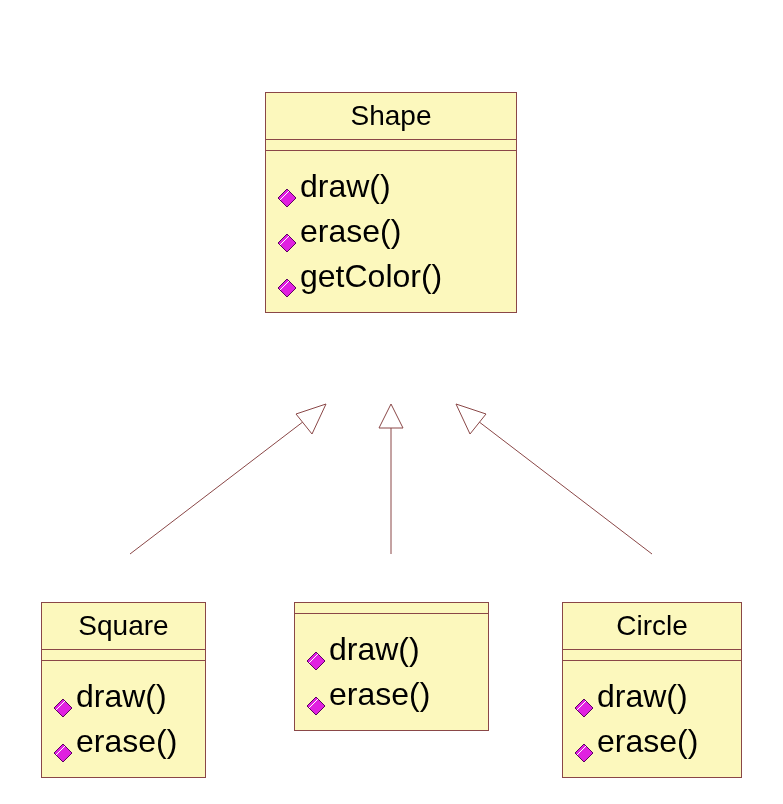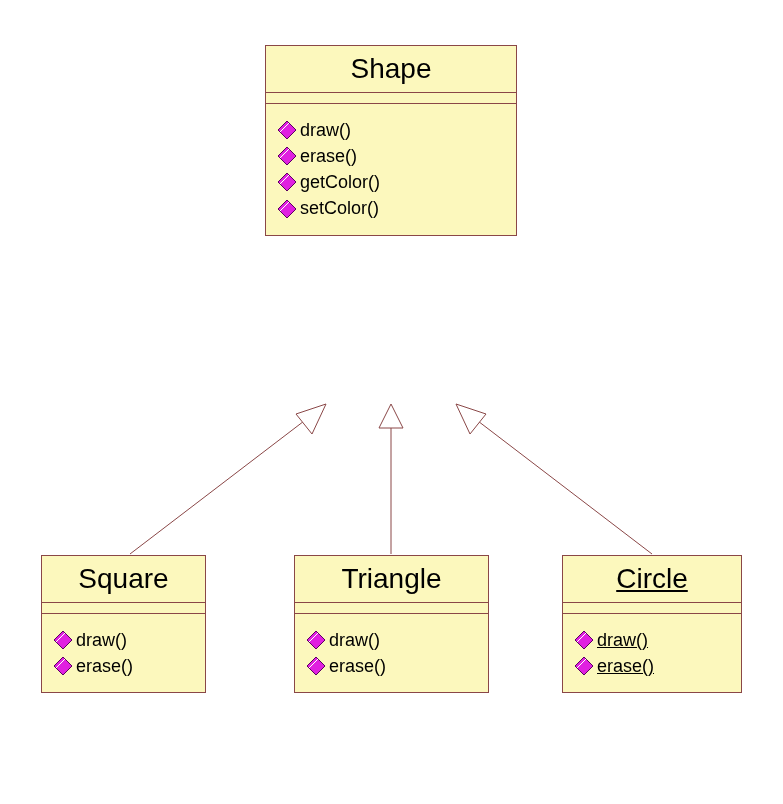--- a/index.html
+++ b/index.html
@@ -9,39 +9,40 @@
     font-family: Arial, Helvetica, sans-serif;
     width: 783px;
     height: 804px;
     position: relative;
   }
   .uml-class {
     position: absolute;
     background: #fcf8bd;
     border: 1px solid #8a4747;
     box-sizing: border-box;
+    margin-top: 47px;
   }
   .uml-title {
     text-align: center;
     font-size: 28px;
     padding: 6px 10px 6px 10px;
     border-bottom: 1px solid #8a4747;
     line-height: 1.2;
   }
   .uml-spacer {
     height: 10px;
     border-bottom: 1px solid #8a4747;
   }
   .uml-methods {
     padding: 12px 10px 12px 10px;
   }
   .method-row {
     display: flex;
-    align-items: center;
-    font-size: 18px;
+    align-items: flex-end;
+    font-size: 32px;
     line-height: 1.35;
     margin: 2px 0;
   }
   .method-icon {
     display: inline-flex;
     width: 22px;
     margin-right: 2px;
     align-items: center;
     justify-content: center;
   }
@@ -100,29 +101,20 @@
     </div>
     <div class="method-row">
       <span class="method-icon">
         <svg class="diamond" width="20" height="20">
             <polygon points="10,1 19,10 10,19 1,10" fill="#e020e0" stroke="#5a0060" stroke-width="1"></polygon>
             <line x1="3" y1="12" x2="12" y2="3" stroke="#ffffff" stroke-width="1"></line>
           </svg>
       </span>
       <span>getColor()</span>
     </div>
-    <div class="method-row">
-      <span class="method-icon">
-        <svg class="diamond" width="20" height="20">
-            <polygon points="10,1 19,10 10,19 1,10" fill="#e020e0" stroke="#5a0060" stroke-width="1"></polygon>
-            <line x1="3" y1="12" x2="12" y2="3" stroke="#ffffff" stroke-width="1"></line>
-          </svg>
-      </span>
-      <span>setColor()</span>
-    </div>
   </div>
 </div>
 
 <div class="uml-class" style="left:41px; top:555px; width:165px;">
   <div class="uml-title">Square</div>
   <div class="uml-spacer"></div>
   <div class="uml-methods">
     <div class="method-row">
       <span class="method-icon">
         <svg class="diamond" width="20" height="20">
@@ -138,21 +130,20 @@
             <polygon points="10,1 19,10 10,19 1,10" fill="#e020e0" stroke="#5a0060" stroke-width="1"></polygon>
             <line x1="3" y1="12" x2="12" y2="3" stroke="#ffffff" stroke-width="1"></line>
           </svg>
       </span>
       <span>erase()</span>
     </div>
   </div>
 </div>
 
 <div class="uml-class" style="left:294px; top:555px; width:195px;">
-  <div class="uml-title">Triangle</div>
   <div class="uml-spacer"></div>
   <div class="uml-methods">
     <div class="method-row">
       <span class="method-icon">
         <svg class="diamond" width="20" height="20">
             <polygon points="10,1 19,10 10,19 1,10" fill="#e020e0" stroke="#5a0060" stroke-width="1"></polygon>
             <line x1="3" y1="12" x2="12" y2="3" stroke="#ffffff" stroke-width="1"></line>
           </svg>
       </span>
       <span>draw()</span>
@@ -162,21 +153,21 @@
         <svg class="diamond" width="20" height="20">
             <polygon points="10,1 19,10 10,19 1,10" fill="#e020e0" stroke="#5a0060" stroke-width="1"></polygon>
             <line x1="3" y1="12" x2="12" y2="3" stroke="#ffffff" stroke-width="1"></line>
           </svg>
       </span>
       <span>erase()</span>
     </div>
   </div>
 </div>
 
-<div class="uml-class" style="left:562px; top:555px; width:180px;text-decoration:underline;">
+<div class="uml-class" style="left:562px; top:555px; width:180px;">
   <div class="uml-title">Circle</div>
   <div class="uml-spacer"></div>
   <div class="uml-methods">
     <div class="method-row">
       <span class="method-icon">
         <svg class="diamond" width="20" height="20">
             <polygon points="10,1 19,10 10,19 1,10" fill="#e020e0" stroke="#5a0060" stroke-width="1"></polygon>
             <line x1="3" y1="12" x2="12" y2="3" stroke="#ffffff" stroke-width="1"></line>
           </svg>
       </span>

